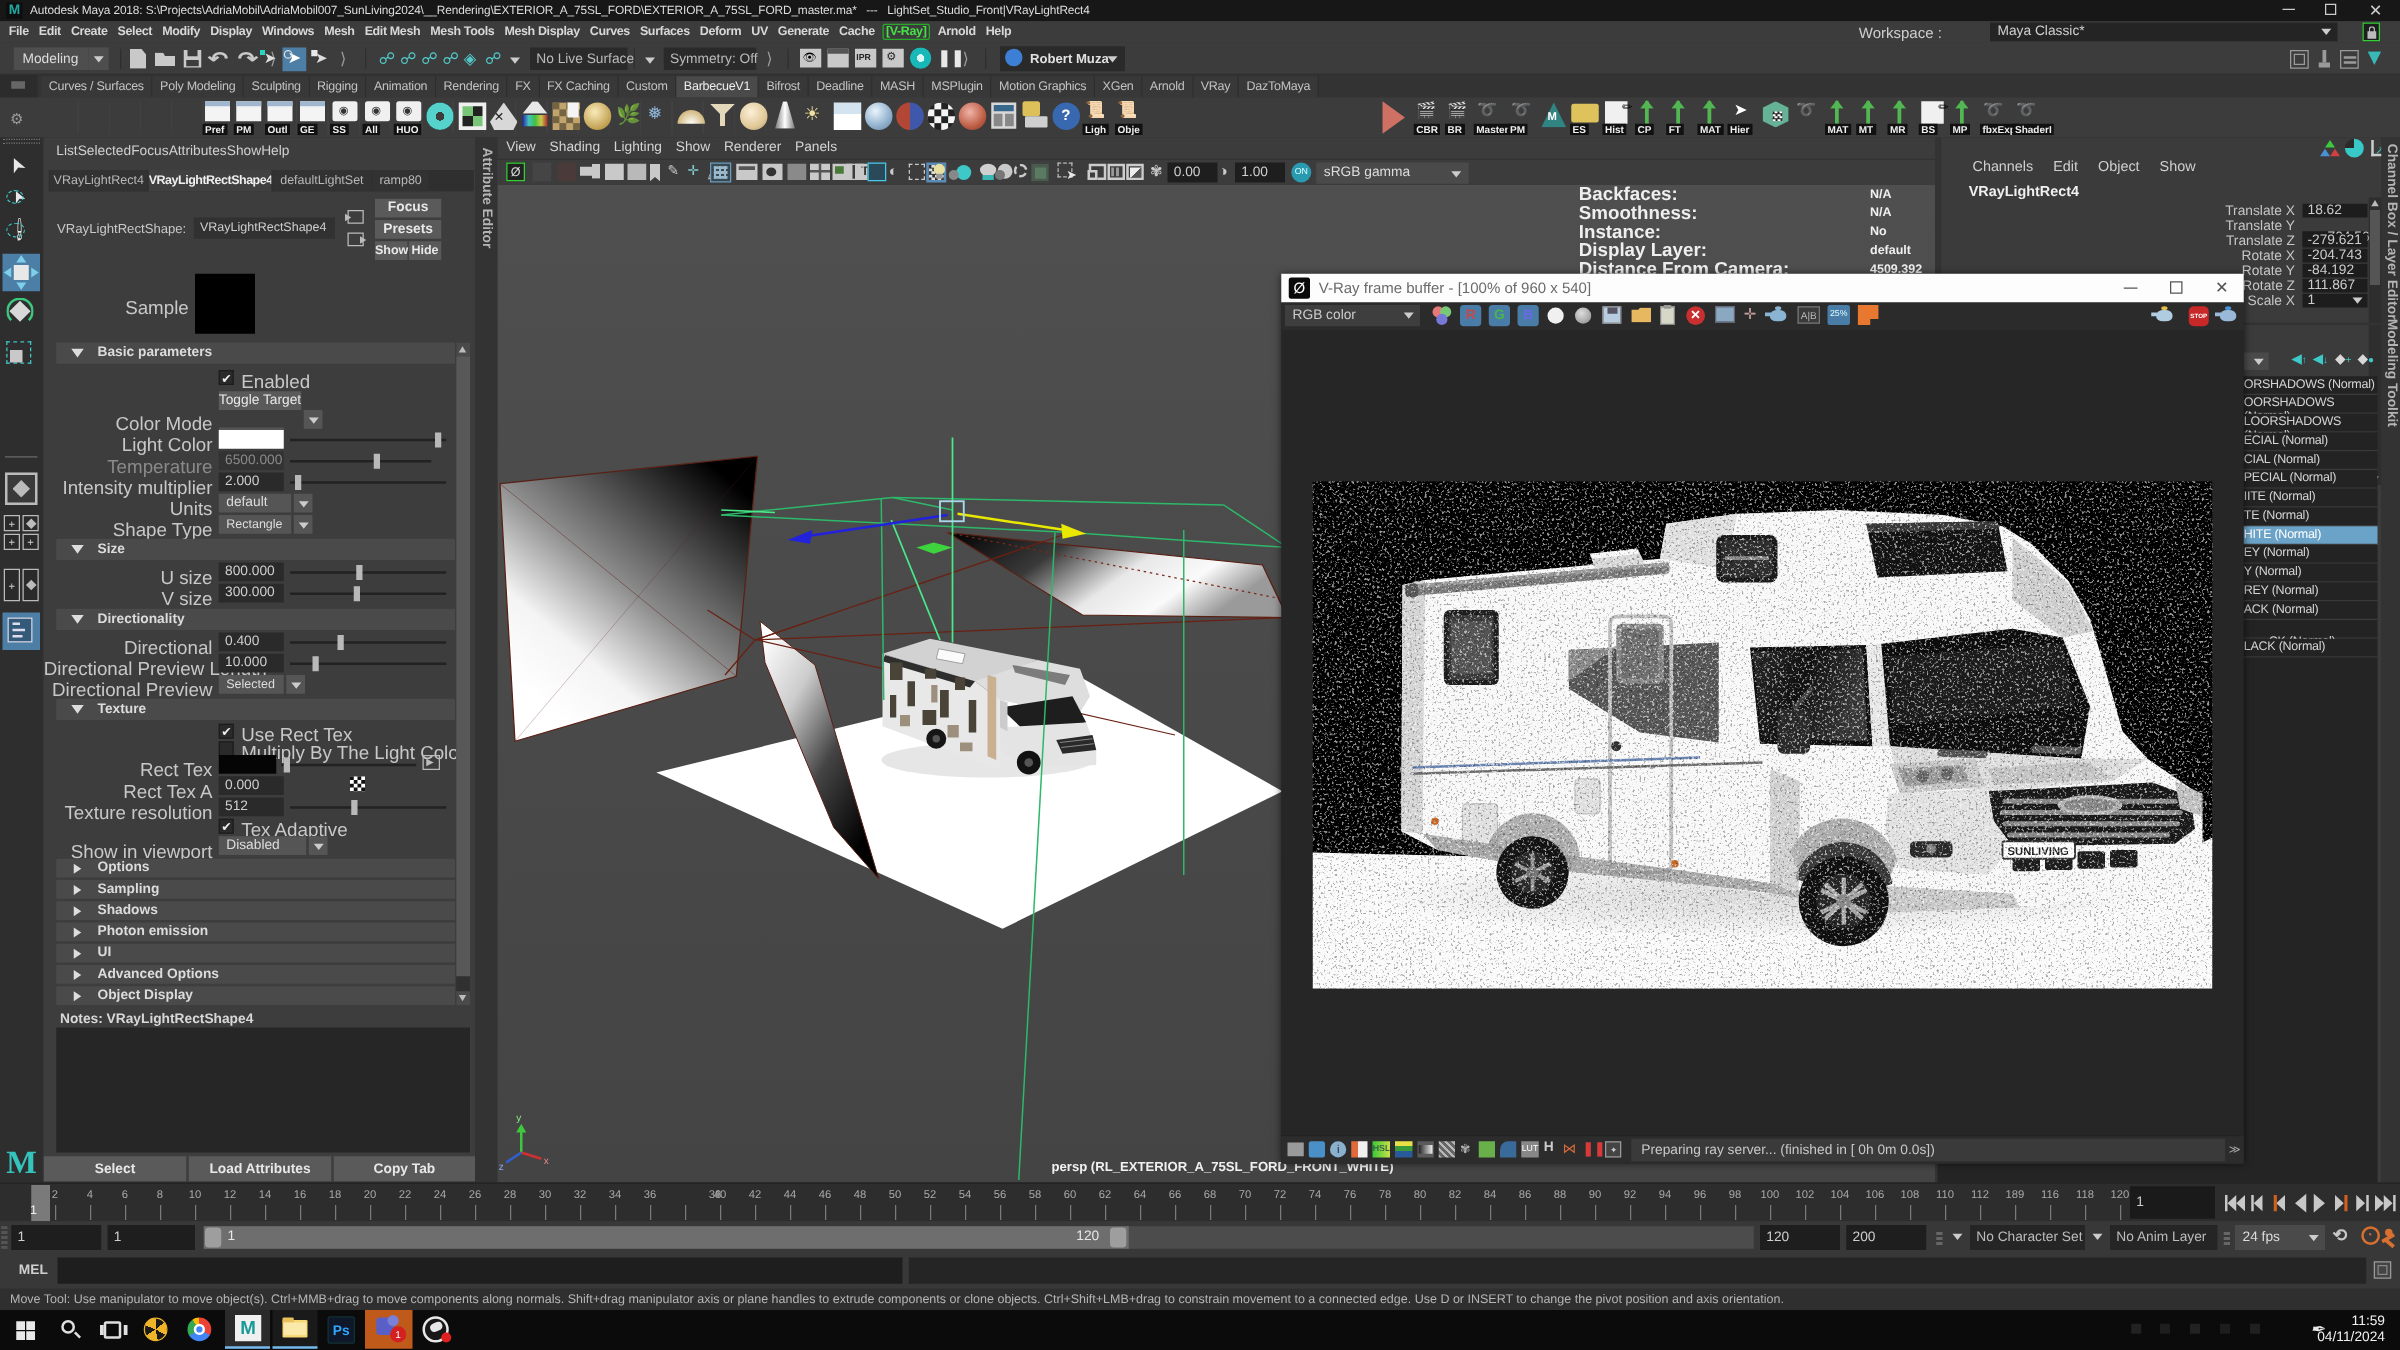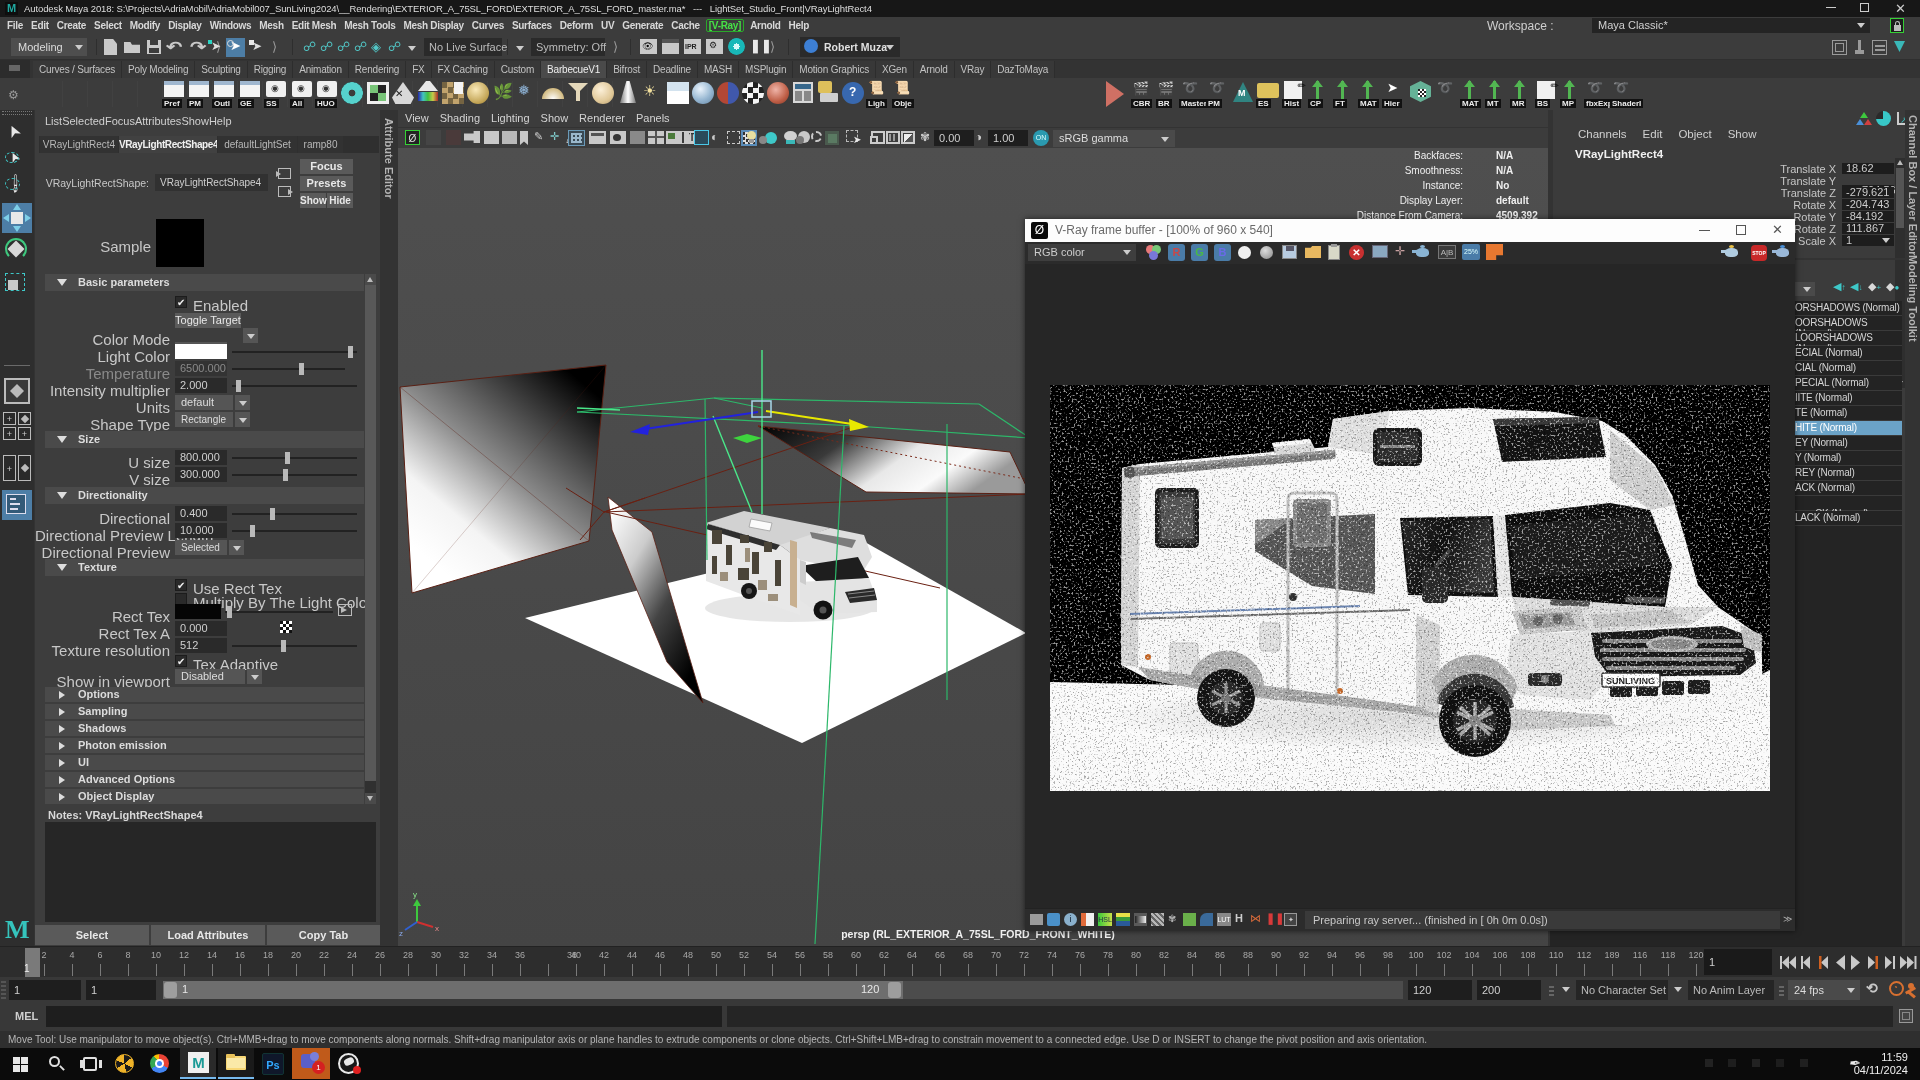--- a/index.html
+++ b/index.html
@@ -811,21 +811,21 @@
         <line x1="417" y1="922" x2="417" y2="903" stroke="#3ec83e" stroke-width="2"></line>
         <polygon points="417,899 413,906 421,906" fill="#3ec83e"></polygon>
         <text x="413" y="897" fill="#8ae88a">y</text>
         <line x1="417" y1="922" x2="433" y2="927" stroke="#d03030" stroke-width="2"></line>
         <text x="435" y="931" fill="#e88a8a">x</text>
         <line x1="417" y1="922" x2="405" y2="930" stroke="#3060d0" stroke-width="2"></line>
         <text x="399" y="936" fill="#8aa8e8">z</text>
       </g>
     </svg>
 
-    <div class="abs" style="top:38px;left:865px;width:200px;text-align:right;color:#efefef;font-size:10px;font-weight:normal;line-height:15px;white-space:nowrap;">Backfaces:<br>Smoothness:<br>Instance:<br>Display Layer:<br>Distance From Camera:</div>
+    <div class="abs" style="top:38px;left:865px;width:200px;color:#efefef;font-size:15px;font-weight:bold;line-height:15px;white-space:nowrap;">Backfaces:<br>Smoothness:<br>Instance:<br>Display Layer:<br>Distance From Camera:</div>
     <div class="abs" style="top:38px;left:1098px;width:80px;text-align:left;color:#efefef;font-size:10px;font-weight:bold;line-height:15px;">N/A<br>N/A<br>No<br>default<br>4509.392</div>
     <div class="abs" style="left:420px;top:818px;width:320px;text-align:center;color:#f0f0f0;font-size:10.5px;font-weight:bold;">persp (RL_EXTERIOR_A_75SL_FORD_FRONT_WHITE)</div>
   </div>
 
   <div class="abs" id="chbox" style="left:1550px;top:0;width:355px;height:836px;background:#3b3b3b;">
     <div class="abs" style="left:0;top:0;width:3px;height:836px;background:#333;"></div>
 
     <div class="abs" style="left:306px;top:2px;width:13px;height:13px;">
       <span style="position:absolute;left:4px;top:0px;width:0;height:0;border-left:4px solid transparent;border-right:4px solid transparent;border-bottom:6px solid #3ec83e;"></span>
       <span style="position:absolute;left:0px;top:7px;width:0;height:0;border-left:4px solid transparent;border-right:4px solid transparent;border-bottom:6px solid #4a90d8;"></span>

